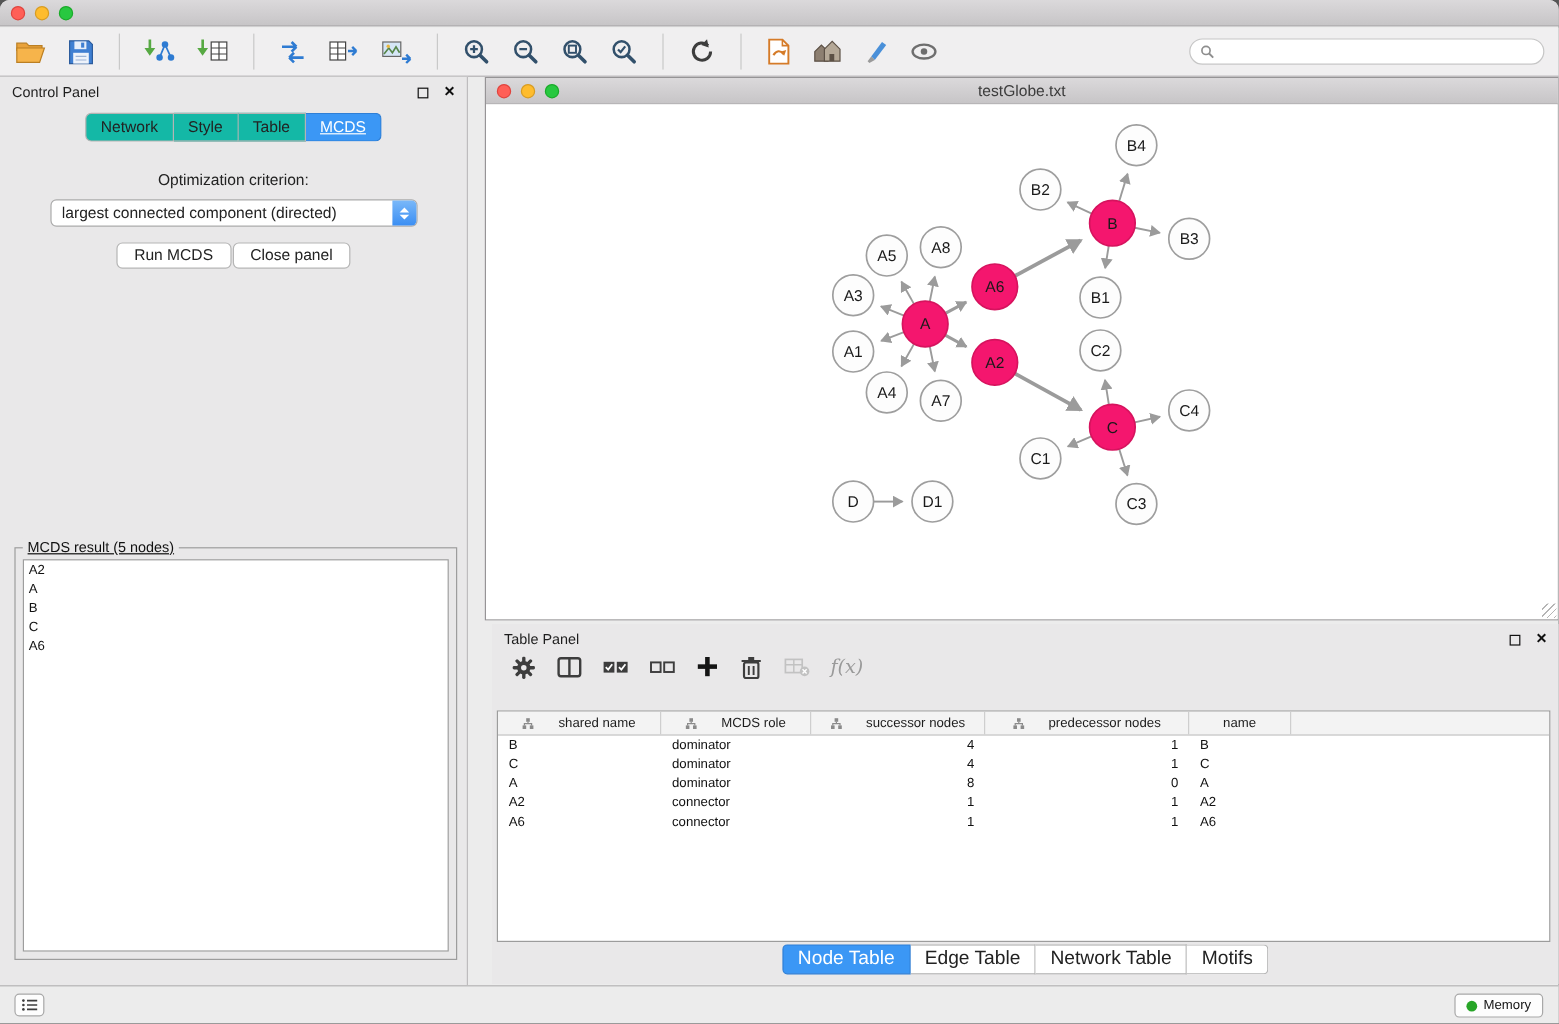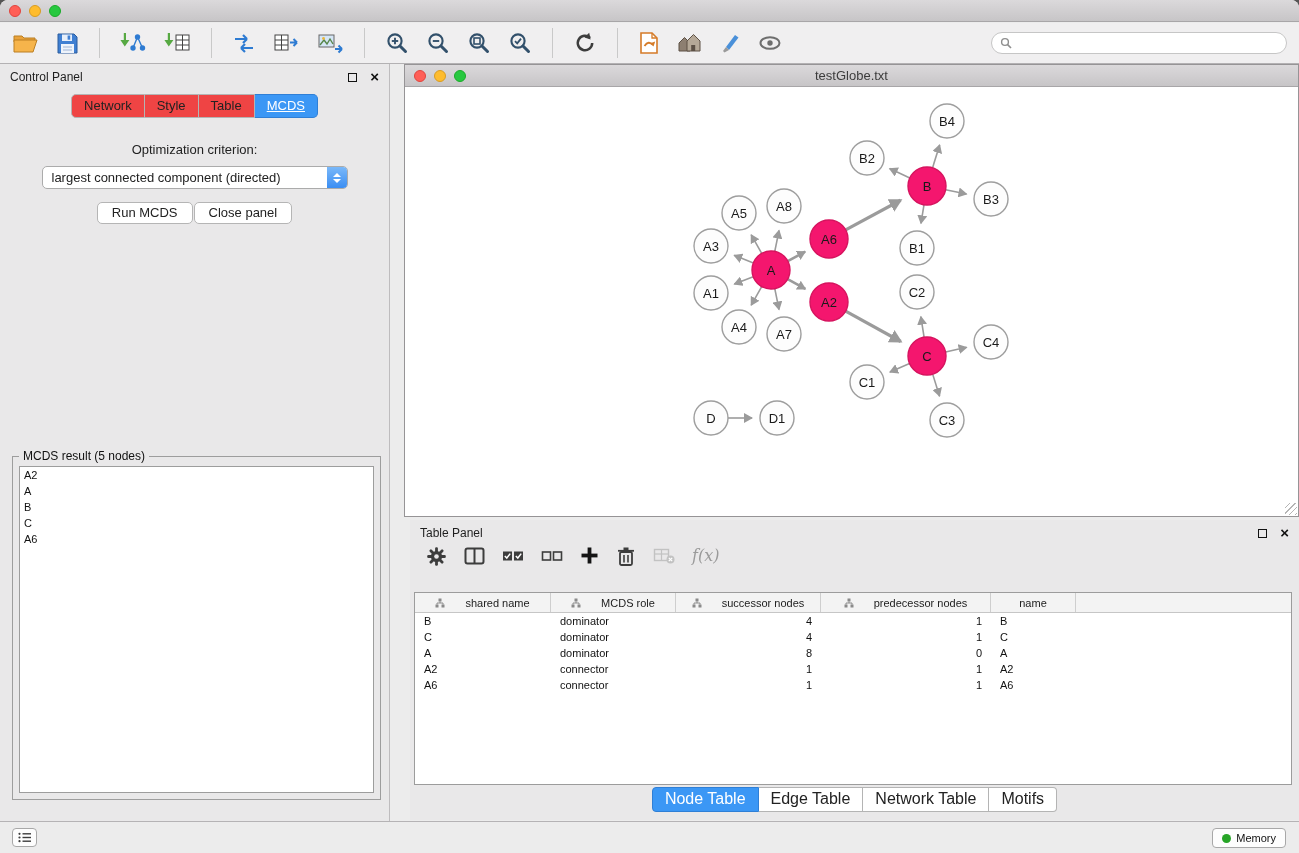--- a/index.html
+++ b/index.html
@@ -34,21 +34,21 @@
   
   .control-panel { position:absolute; left:0; top:64px; width:390px; height:757px;
                    background:#e9e8e9; border-right:1px solid #bebcbe; }
   .panel-header { height:26px; display:flex; align-items:center; padding:0 10px;
                   font-size:12px; color:#1e1e1e; }
   .panel-controls { margin-left:auto; display:flex; align-items:center; gap:13px; }
   .float-box { width:9px; height:9px; border:1.5px solid #111; display:inline-block; }
   .close-x { font-weight:700; font-size:15px; color:#111; line-height:10px; }
 
   .cp-tabs { display:flex; justify-content:center; margin-top:4px; }
-  .cp-tab { padding:3px 12px 4px; font-size:13px; background:#ef4444; color:#222;
+  .cp-tab { padding:3px 12px 4px; font-size:13px; background:#14b8a6; color:#222;
             border:1px solid #b4b4b4; border-left:none; }
   .cp-tab:first-child { border-left:1px solid #b4b4b4; border-radius:5px 0 0 5px; }
   .cp-tab:last-child { border-radius:0 5px 5px 0;text-decoration:underline; }
   .cp-tab.active { background:#3b97f5; border-color:#2f7fd6; color:#fff; }
 
   .opt-label { text-align:center; margin-top:24px; font-size:13px; }
   .dropdown { position:relative; width:306px; height:23px; margin:9px auto 0;
               background:#fff; border:1px solid #ababab; border-radius:5px; }
   .dropdown .dd-text { position:absolute; left:9px; top:3px; font-size:13px;
                        white-space:nowrap; overflow:hidden; right:24px; }
@@ -60,21 +60,21 @@
   .tri-down { width:0; height:0; border-left:4px solid transparent; border-right:4px solid transparent;
               border-top:4px solid #fff; }
   .btn-row { display:flex; justify-content:center; gap:1px; margin-top:13px; }
   .push-btn { background:#fff; border:1px solid #b5b5b5; border-radius:5px;
               font-size:13px; color:#222; padding:2px 14px 3px;
               font-family:"Liberation Sans",sans-serif; }
 
   .result-fieldset { position:absolute; left:12px; top:392px; width:369px; height:344px;
                      border:1px solid #9d9d9d; }
   .result-legend { position:absolute; top:-8px; left:6px; background:#e9e8e9;
-                   padding:0 4px; font-size:12px; color:#111; }
+                   padding:0 4px; font-size:12px; color:#111;text-decoration:underline; }
   .result-list { position:absolute; left:6px; right:6px; top:9px; bottom:6px;
                  background:#fff; border:1px solid #9d9d9d; overflow:hidden; }
   .result-item { font-size:11px; line-height:16px; padding:0 4px; color:#111; }
 
   
   .network-window { position:absolute; left:404px; top:64px; width:895px; height:453px;
                     border:1px solid #969496; background:#fff; }
   .nw-titlebar { position:relative; height:22px;
                  background:linear-gradient(#dbd9db,#c7c5c7); border-bottom:1px solid #a8a6a8; }
   .nw-titlebar .title { position:absolute; left:0; right:0; top:3px; text-align:center;

